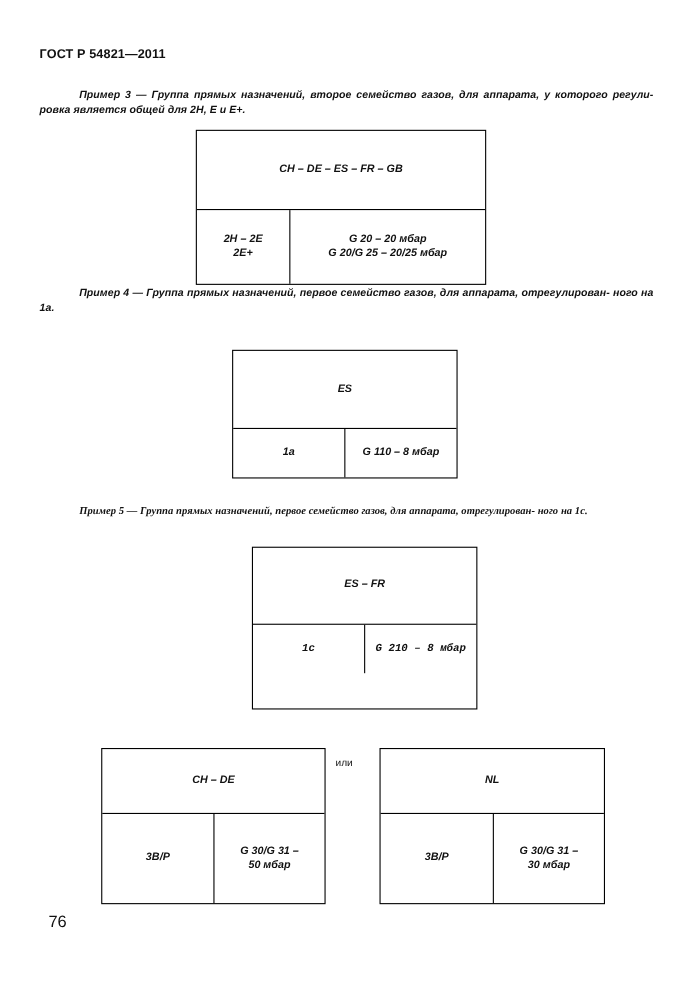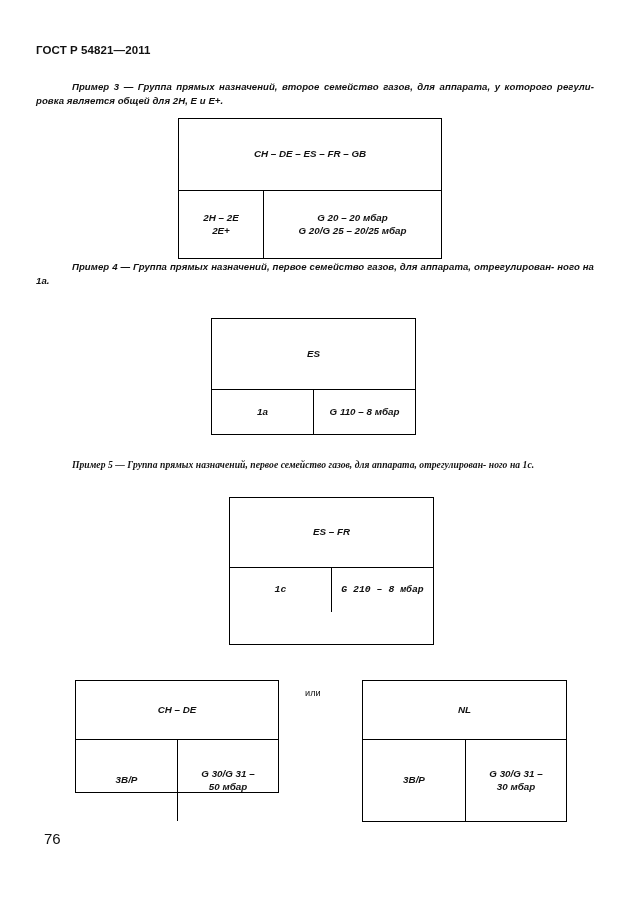--- a/index.html
+++ b/index.html
@@ -153,38 +153,38 @@
     <div class="row top" style="height:70px;">
       <div class="cell" style="width:100%;">ES – FR</div>
     </div>
     <div class="row" style="height:44px;font-family:Liberation Mono, monospace;">
       <div class="cell divider" style="width:102px;">1с</div>
       <div class="cell" style="flex:1;">G 210 – 8 мбар</div>
     </div>
   </div>
 
 
-  <div class="boxfig" style="left:75px; top:680px; width:204px; height:113px;">
+  <div class="boxfig" style="left:92px; top:680px; width:204px; height:142px;">
     <div class="row top" style="height:59px;">
       <div class="cell" style="width:100%;">CH – DE</div>
     </div>
     <div class="row" style="height:81px;">
       <div class="cell divider" style="width:102px;">3B/P</div>
       <div class="cell" style="flex:1;">
         <div>
           <div>G 30/G 31 –</div>
           <div>50 мбар</div>
         </div>
       </div>
     </div>
   </div>
 
   <div class="or-label" style="left:305px; top:688px;">или</div>
 
-  <div class="boxfig" style="left:362px; top:680px; width:205px; height:142px;">
+  <div class="boxfig" style="left:345px; top:680px; width:205px; height:142px;">
     <div class="row top" style="height:59px;">
       <div class="cell" style="width:100%;">NL</div>
     </div>
     <div class="row" style="height:81px;">
       <div class="cell divider" style="width:103px;">3B/P</div>
       <div class="cell" style="flex:1;">
         <div>
           <div>G 30/G 31 –</div>
           <div>30 мбар</div>
         </div>

